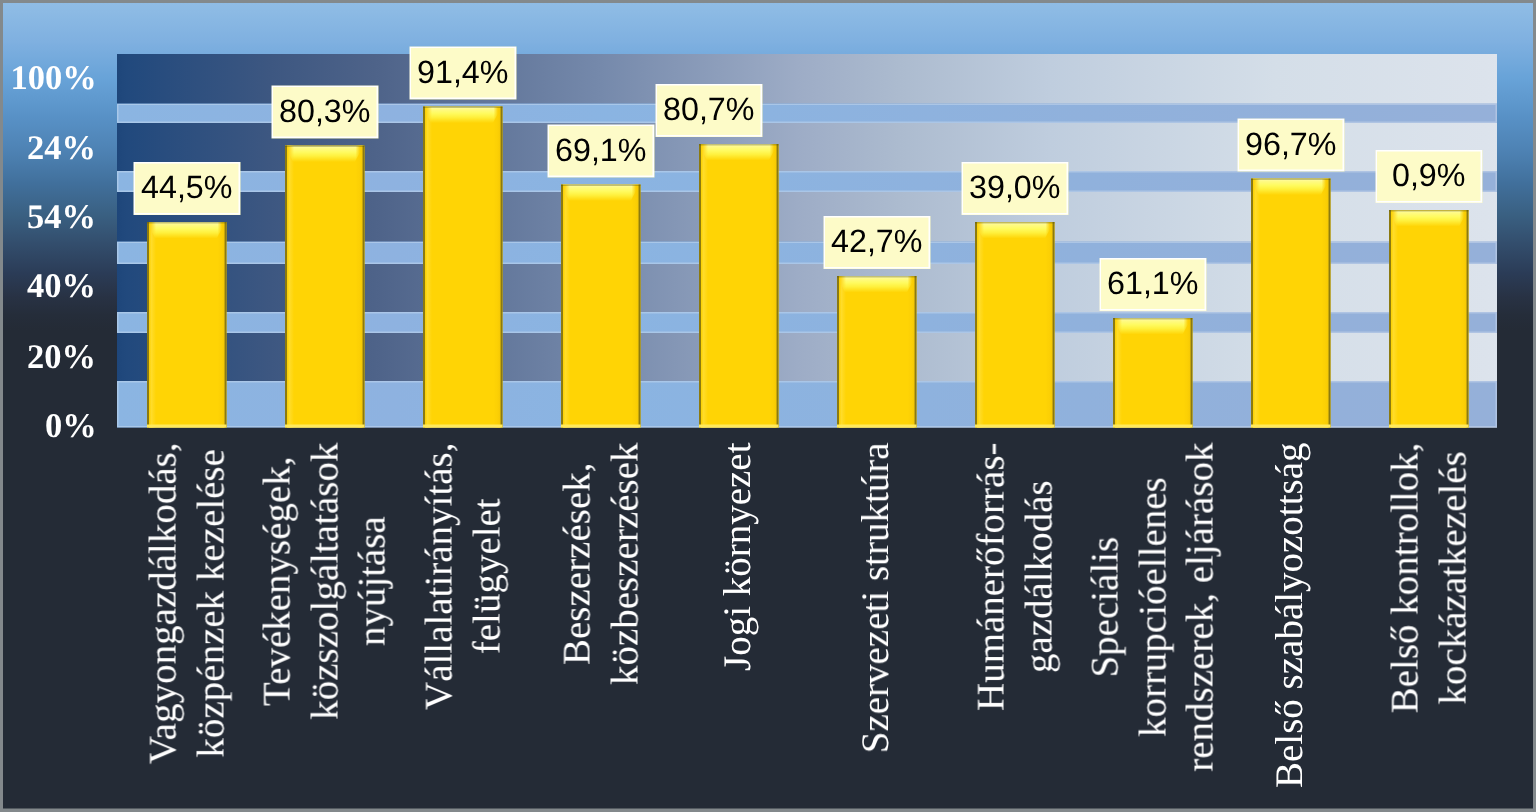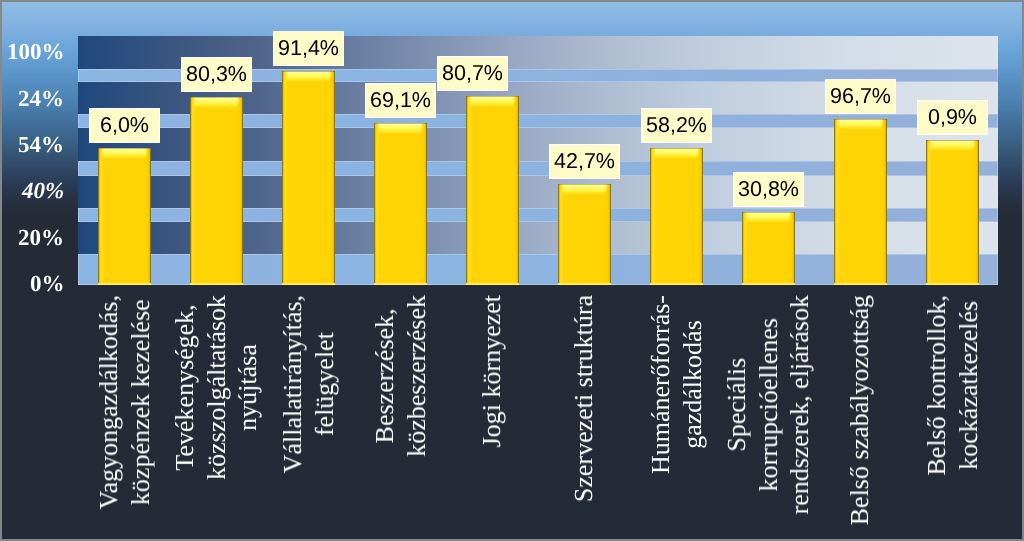--- a/index.html
+++ b/index.html
@@ -183,33 +183,33 @@
           <div class="barR"></div>
           <div class="barB"></div>
           <div class="barT"></div>
         </div>
       </div>
   </div>
   <div id="ylabels">
       <div class="ylab" style="top: 38.3px;">100%</div>
       <div class="ylab" style="top: 84.64px;">24%</div>
       <div class="ylab" style="top: 130.98px;">54%</div>
-      <div class="ylab" style="top: 177.32px; font-style: italic;">40%</div>
+      <div class="ylab" style="top: 177.32px;">40%</div>
       <div class="ylab" style="top: 223.66px;">20%</div>
       <div class="ylab" style="top: 270px;">0%</div>
     </div>
   <div id="vboxes">
-      <div class="vbox" style="left: 86.5px; width: 71px; top: 105.919px;">6,0%</div>
+      <div class="vbox" style="left: 86.5px; width: 71px; top: 105.919px;">44,5%</div>
       <div class="vbox" style="left: 178.5px; width: 71px; top: 54.9449px;">80,3%</div>
       <div class="vbox" style="left: 270.5px; width: 71px; top: 29.2262px;">91,4%</div>
       <div class="vbox" style="left: 362.5px; width: 71px; top: 80.8953px; text-align: center;">69,1%</div>
       <div class="vbox" style="left: 435px; width: 71px; top: 54.0181px;">80,7%</div>
       <div class="vbox" style="left: 546.5px; width: 71px; top: 142.064px;">42,7%</div>
-      <div class="vbox" style="left: 638.5px; width: 71px; top: 106.151px;">58,2%</div>
-      <div class="vbox" style="left: 730.5px; width: 71px; top: 169.636px;">30,8%</div>
+      <div class="vbox" style="left: 638.5px; width: 71px; top: 106.151px;">39,0%</div>
+      <div class="vbox" style="left: 730.5px; width: 71px; top: 169.636px;">61,1%</div>
       <div class="vbox" style="left: 822.5px; width: 71px; top: 76.9564px;">96,7%</div>
       <div class="vbox" style="left: 914.5px; width: 71px; top: 98.2728px;">0,9%</div>
     </div>
   <div id="cats">
       <div class="cat" style="left: 90.5px; top: 293px;">
         <div class="catline">Vagyongazdálkodás,</div>
         <div class="catline">közpénzek kezelése</div>
       </div>
       <div class="cat" style="left: 166.75px; top: 293px;">
         <div class="catline">Tevékenységek,</div>

